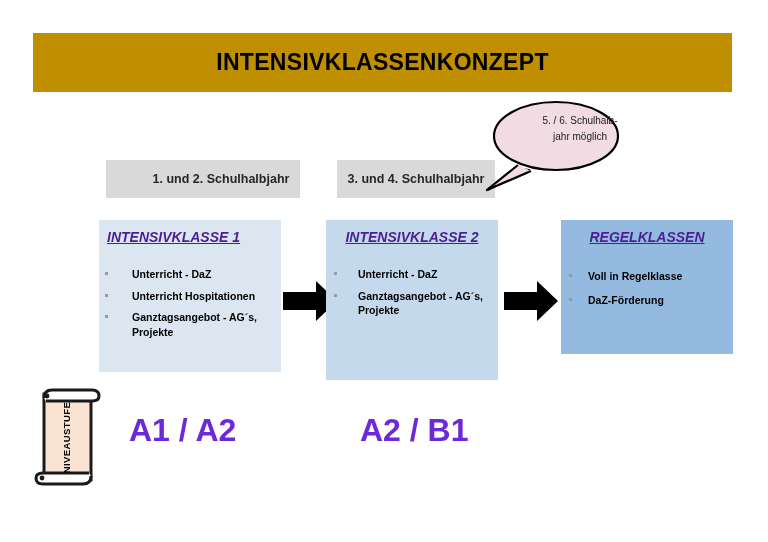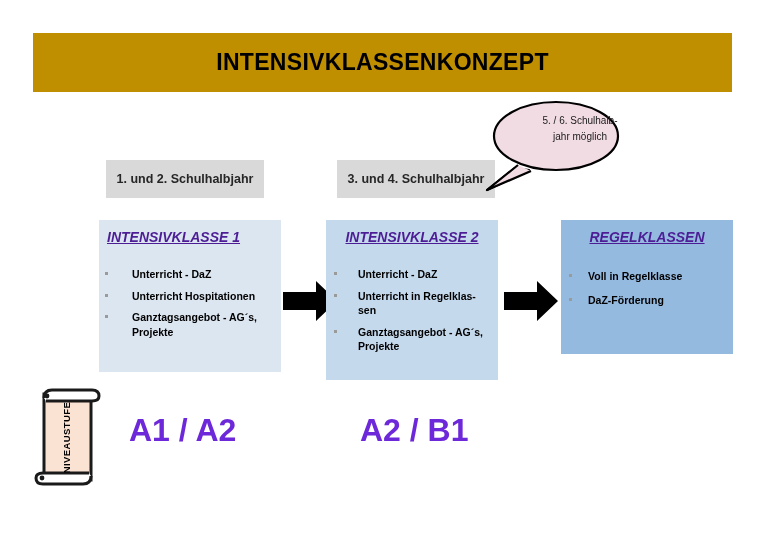--- a/index.html
+++ b/index.html
@@ -44,21 +44,21 @@
     position: absolute;
     background: #d9d9d9;
     display: flex;
     align-items: center;
     justify-content: center;
     font-size: 12.5px;
     font-weight: bold;
     color: #262626;
     font-family: "Liberation Sans", sans-serif;
   }
-  #period-1 { left: 106px; top: 160px; width: 158px; height: 38px; }
+  #period-1 { left: 106px; top: 160px; width: 158px; height: 38px; padding-left: 36px; }
   #period-2 { left: 337px; top: 160px; width: 158px; height: 38px; justify-content: center; }
 
   
   .bubble-wrap {
     position: absolute;
     left: 485px;
     top: 96px;
     width: 142px;
     height: 96px;
   }
@@ -222,21 +222,20 @@
   <div class="arrow" id="arrow-1">
     <svg viewBox="0 0 54 44" xmlns="http://www.w3.org/2000/svg">
       <path d="M 0 13 L 33 13 L 33 2 L 54 22 L 33 42 L 33 31 L 0 31 Z" fill="#000000"></path>
     </svg>
   </div>
 
   <div class="stage" id="stage-2">
     <div class="stage-title">INTENSIVKLASSE 2</div>
     <ul class="stage-list">
       <li><span class="bullet"></span><span>Unterricht - DaZ</span></li>
-      <li><span class="bullet"></span><span>Unterricht in Regelklas-sen</span></li>
       <li><span class="bullet"></span><span>Ganztagsangebot - AG´s, Projekte</span></li>
     </ul>
   </div>
 
   <div class="arrow" id="arrow-2">
     <svg viewBox="0 0 54 44" xmlns="http://www.w3.org/2000/svg">
       <path d="M 0 13 L 33 13 L 33 2 L 54 22 L 33 42 L 33 31 L 0 31 Z" fill="#000000"></path>
     </svg>
   </div>
 

